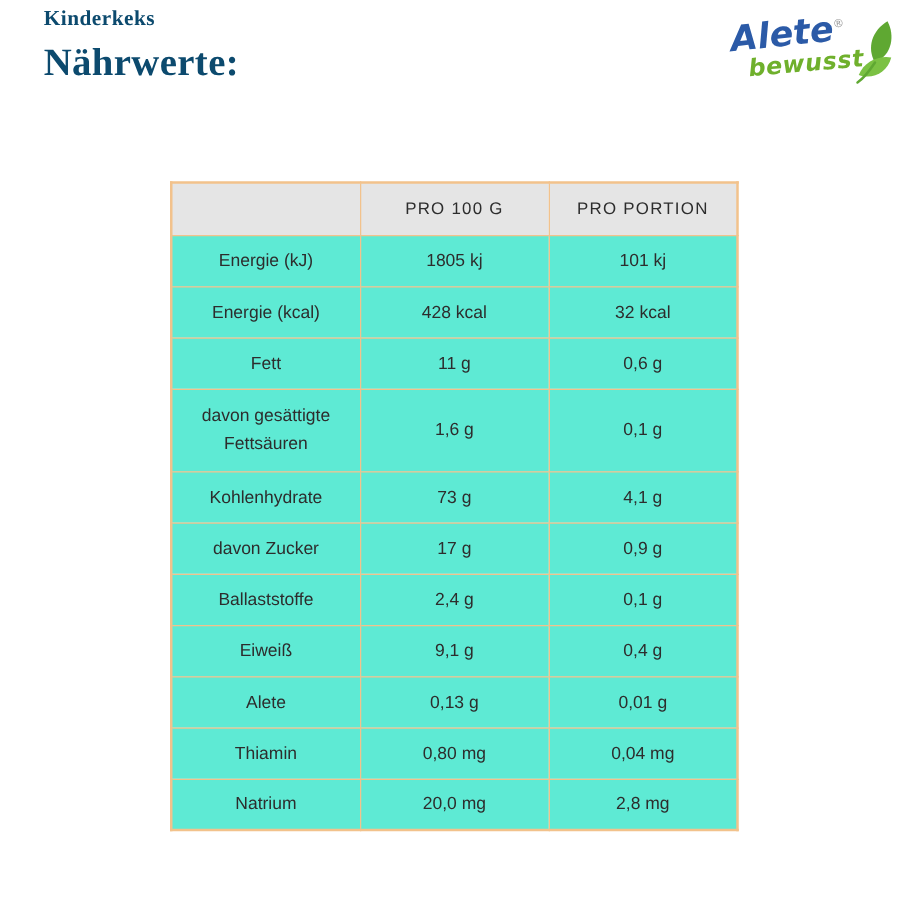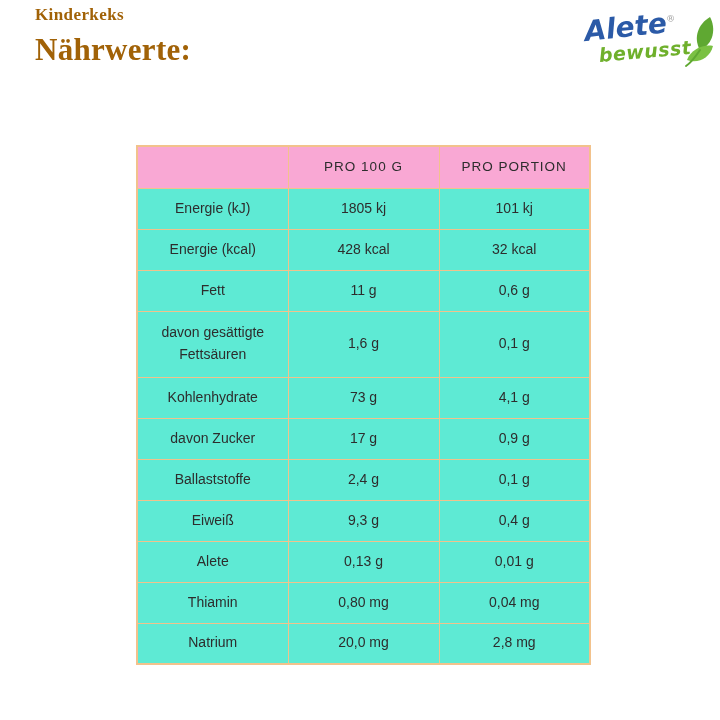--- a/index.html
+++ b/index.html
@@ -9,21 +9,21 @@
     background: #ffffff;
     position: relative;
     overflow: hidden;
     font-family: "Liberation Sans", sans-serif;
   }
 
   
   .page-header {
     position: absolute;
     left: 35px; top: 5px;
-    color: #a16207;
+    color: #0c4a6e;
     font-family: "Liberation Serif", serif;
   }
   .product-name {
     font-size: 17px;
     font-weight: bold;
     letter-spacing: 0.4px;
   }
   .page-title {
     font-size: 31px;
     font-weight: bold;
@@ -85,21 +85,21 @@
   }
   .nutrition th, .nutrition td {
     border: 1px solid #F2C28C;
     text-align: center;
     vertical-align: middle;
     color: #2D2D2D;
     padding: 2px 8px;
     line-height: 1.55;
   }
   .nutrition th {
-    background: #f9a8d4;
+    background: #e5e5e5;
     height: 42px;
     font-weight: normal;
     font-size: 13.5px;
     letter-spacing: 1px;
   }
   .nutrition td {
     background: #5eead4;
     height: 41px;
     font-size: 14px;
   }
@@ -164,21 +164,21 @@
       <td>17 g</td>
       <td>0,9 g</td>
     </tr>
     <tr>
       <td>Ballaststoffe</td>
       <td>2,4 g</td>
       <td>0,1 g</td>
     </tr>
     <tr>
       <td>Eiweiß</td>
-      <td>9,3 g</td>
+      <td>9,1 g</td>
       <td>0,4 g</td>
     </tr>
     <tr>
       <td>Alete</td>
       <td>0,13 g</td>
       <td>0,01 g</td>
     </tr>
     <tr>
       <td>Thiamin</td>
       <td>0,80 mg</td>

